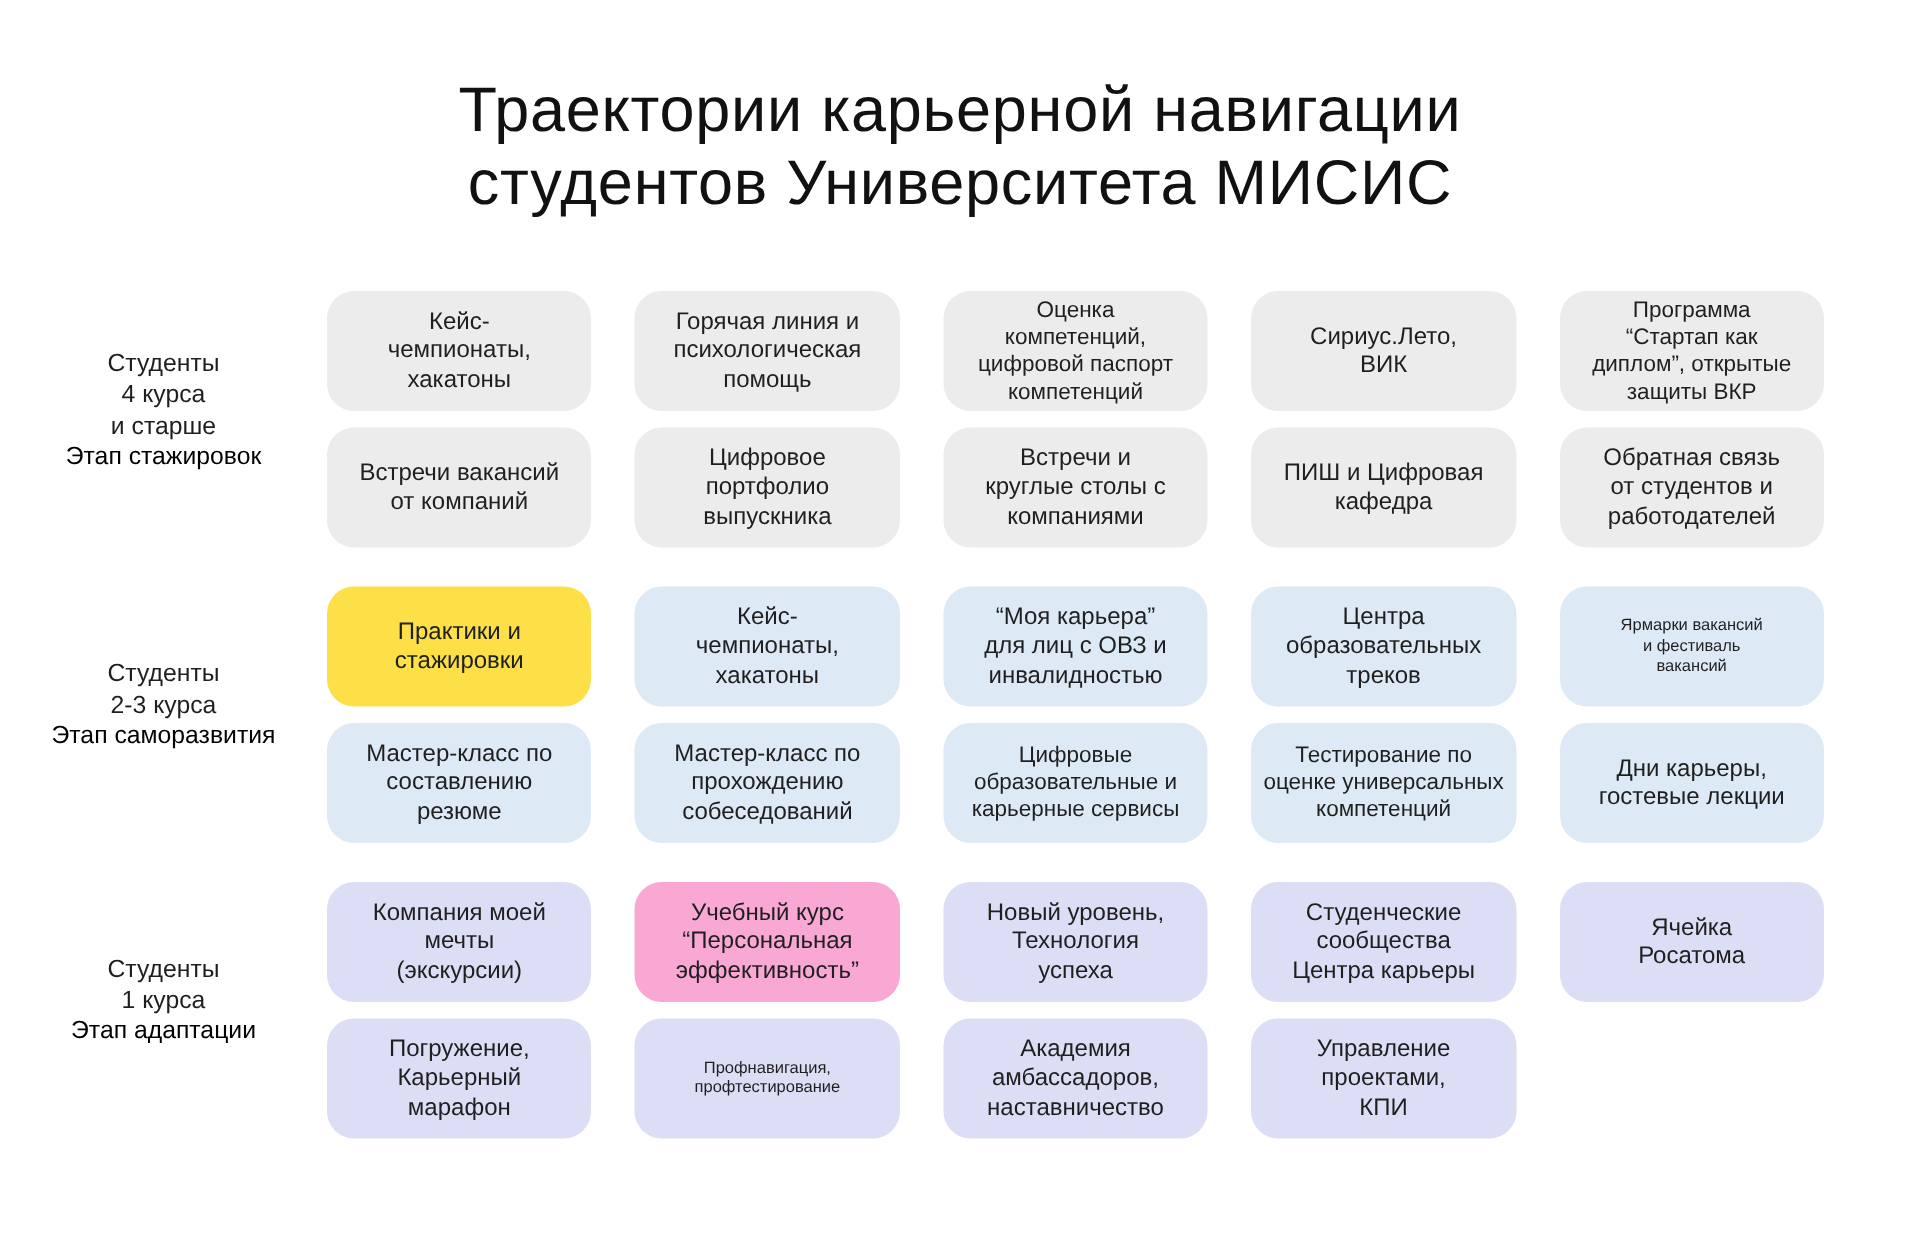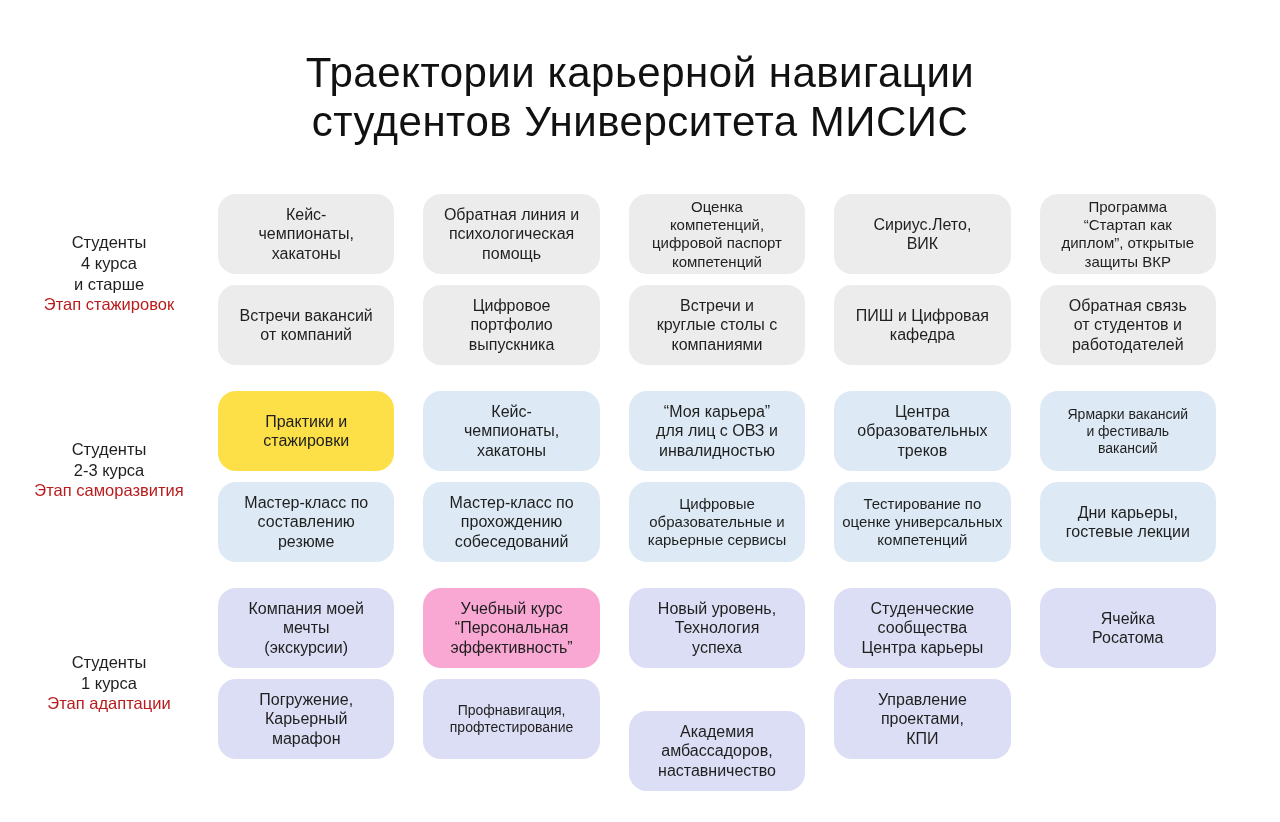--- a/index.html
+++ b/index.html
@@ -47,21 +47,21 @@
     transform: translateY(-7px);
   }
   .audience {
     font-size: 16.5px;
     line-height: 1.28;
     white-space: pre-line;
     color: #1f1f1f;
   }
   .stage {
     font-size: 16.5px;
-    color: #b91c1c;
+    color: #000000;
     white-space: nowrap;
   }
   .cards {
     flex: 1;
     display: grid;
     grid-template-columns: repeat(5, 1fr);
     gap: 11px 29px;
   }
   .card {
     height: 80px;
@@ -69,42 +69,42 @@
     display: flex;
     align-items: center;
     justify-content: center;
     text-align: center;
     padding: 6px 8px;
     font-size: 16px;
     line-height: 1.22;
     white-space: pre-line;
     color: #1f1f1f;
   }
-  .card.sm { font-size: 14px; }
+  .card.sm { font-size: 11px; }
   .card.xs { font-size: 15px; }
 </style>
 </head>
 <body>
 
 <div class="page">
   <h1 class="title">Траектории карьерной навигации
 студентов Университета МИСИС</h1>
   <div class="diagram" id="diagram">
       <div class="group">
         <div class="label-col">
           <div class="audience">Студенты
 4 курса
 и старше</div>
           <div class="stage">Этап стажировок</div>
         </div>
         <div class="cards">
           <div class="card md" style="background: rgb(236, 236, 236);">Кейс-
 чемпионаты,
 хакатоны</div>
-          <div class="card md" style="background: rgb(236, 236, 236);">Обратная линия и
+          <div class="card md" style="background: rgb(236, 236, 236);">Горячая линия и
 психологическая
 помощь</div>
           <div class="card xs" style="background: rgb(236, 236, 236);">Оценка
 компетенций,
 цифровой паспорт
 компетенций</div>
           <div class="card md" style="background: rgb(236, 236, 236);">Сириус.Лето,
 ВИК</div>
           <div class="card xs" style="background: rgb(236, 236, 236);">Программа
 “Стартап как
@@ -181,21 +181,21 @@
           <div class="card md" style="background: rgb(220, 222, 245);">Студенческие
 сообщества
 Центра карьеры</div>
           <div class="card md" style="background: rgb(220, 222, 245);">Ячейка
 Росатома</div>
           <div class="card md" style="background: rgb(220, 222, 245);">Погружение,
 Карьерный
 марафон</div>
           <div class="card sm" style="background: rgb(220, 222, 245);">Профнавигация,
 профтестирование</div>
-          <div class="card md" style="background: rgb(220, 222, 245); margin-top: 32px;">Академия
+          <div class="card md" style="background: rgb(220, 222, 245);">Академия
 амбассадоров,
 наставничество</div>
           <div class="card md" style="background: rgb(220, 222, 245);">Управление
 проектами,
 КПИ</div>
         </div>
       </div>
     </div>
 </div>
 

